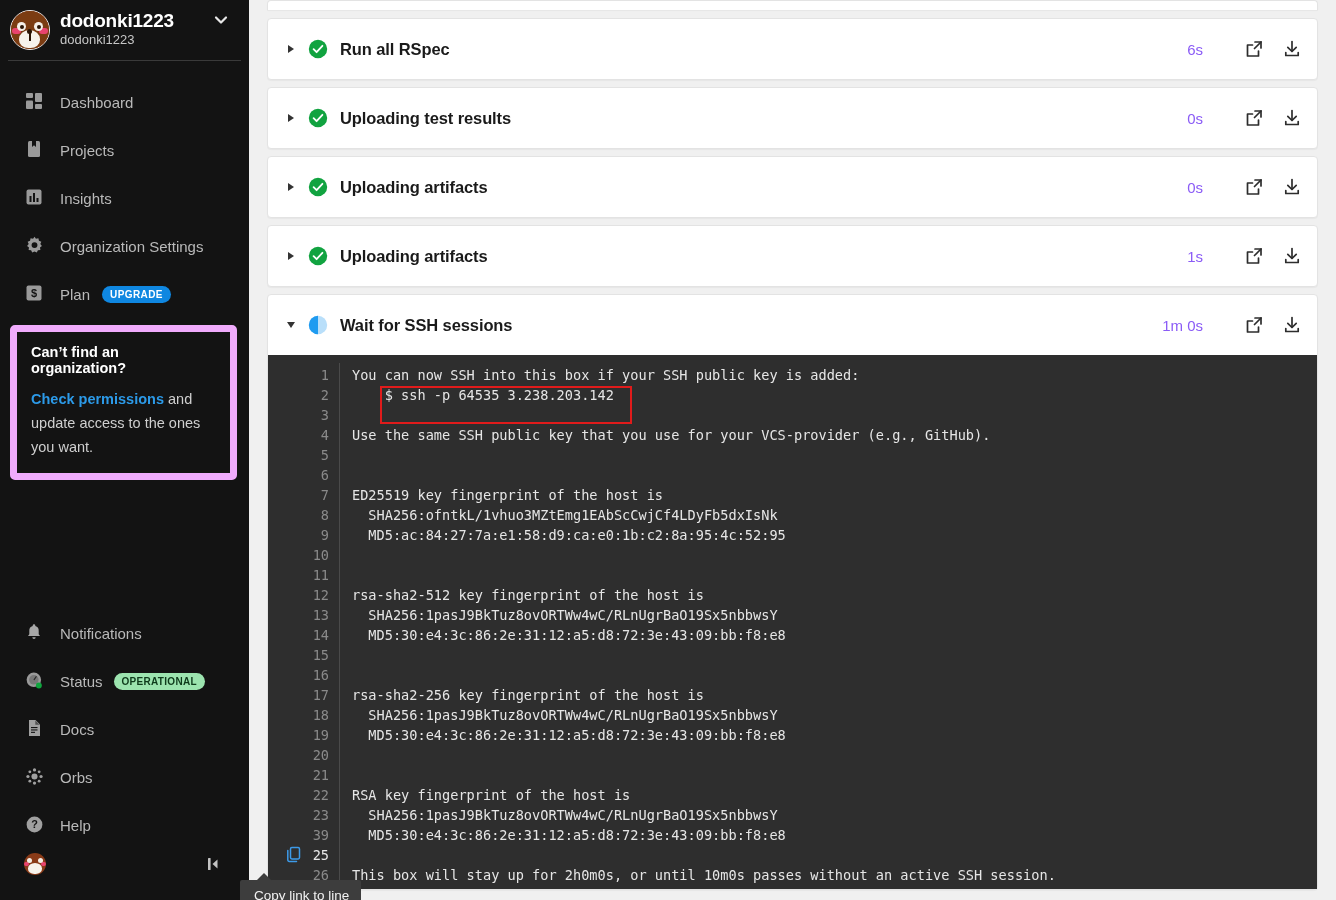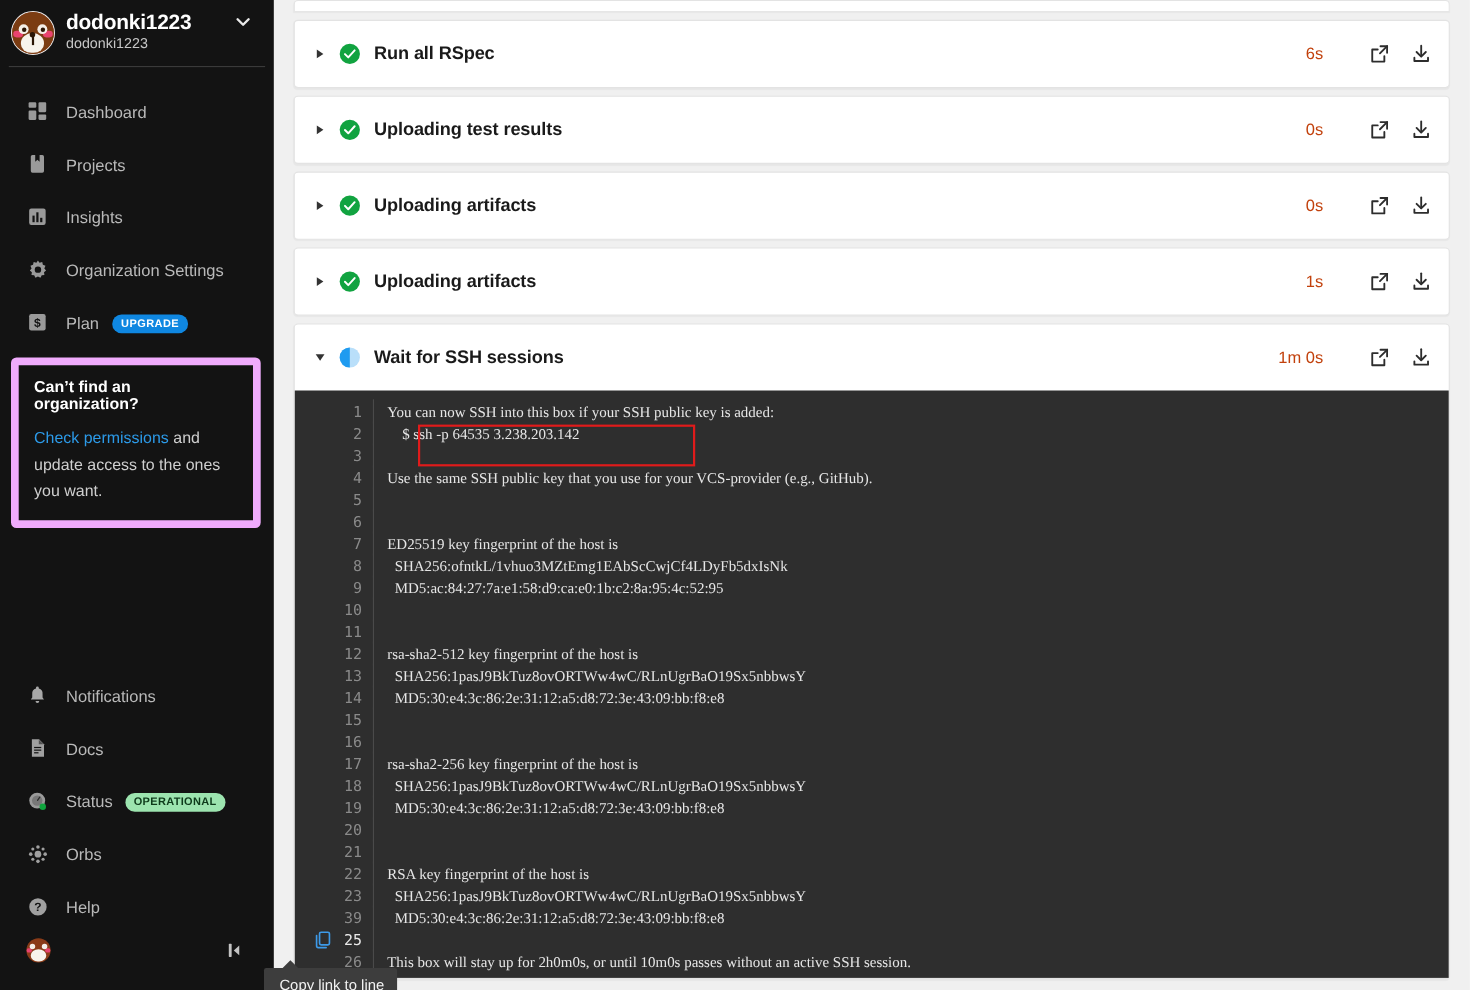--- a/index.html
+++ b/index.html
@@ -91,21 +91,21 @@
     padding: 3px 8px; border-radius: 9px;
   }
 
   .org-card {
     margin: 10px 12px 0 10px;
     border: 7px solid #f0abfc; border-radius: 5px;
     padding: 12px 14px 14px 14px;
   }
   .org-card-title { color: #fff; font-size: 14.5px; font-weight: bold; margin-bottom: 11px; }
   .org-card-body { color: #cfcfcf; font-size: 14.5px; line-height: 24px; }
-  .org-card-body a { color: #2c9ae8; text-decoration: none; font-weight: normal; }
+  .org-card-body a { color: #2c9ae8; text-decoration: none; font-weight: bold; }
 
   .nav-bottom { margin-top: auto; padding-bottom: 10px; }
   .badge-op {
     margin-left: 11px; background: #9ce4af; color: #0e3b1b;
     font-size: 10px; font-weight: bold; letter-spacing: 0.3px;
     padding: 3px 8px; border-radius: 9px;
   }
   .sb-footer {
     display:flex; align-items:center; justify-content:space-between;
     padding: 4px 22px 12px 24px;
@@ -147,21 +147,21 @@
     width: 10px; flex: 0 0 10px; margin-right: 12px;
     display:flex; align-items:center; justify-content:center;
   }
   .tri-right { width:0;height:0;border-left:6px solid #333;border-top:4.5px solid transparent;border-bottom:4.5px solid transparent; }
   .tri-down { width:0;height:0;border-top:6px solid #333;border-left:4.5px solid transparent;border-right:4.5px solid transparent; }
   .status-ico { width: 20px; height:20px; flex:0 0 20px; margin-right: 12px; }
   .step-name {
     font-size: 16.5px; font-weight: bold; color: #1a1a1a;
     flex: 1 1 auto; letter-spacing: -0.1px;
   }
-  .step-dur { font-size: 15px; color: #c2410c; margin-right: 24px; text-align: right; }
+  .step-dur { font-size: 15px; color: #8b5cf6; margin-right: 24px; text-align: right; }
   .act-ico { width: 22px; height: 22px; margin-left: 16px; cursor:pointer; }
 
   
   .terminal {
     background: #2e2e2e;
     font-family: "DejaVu Sans Mono", "Liberation Mono", monospace;
     font-size: 13.6px;
     line-height: 20px;
     position: relative;
     overflow: hidden;
@@ -175,21 +175,21 @@
   }
   .gutter::after {
     content:''; position: absolute; right: 0; top: -2px;
     width: 1px; height: 22px; background: #4a4a4a;
   }
   .tline.hot .gutter { color: #e8e8e8; }
   .copy-ico {
     position: absolute; left: 18px; top: 1px;
     width: 17px; height: 17px;
   }
-  .tcode { color: #e6e6e6; white-space: pre; padding-left: 12px; font-family: Liberation Serif, serif; }
+  .tcode { color: #e6e6e6; white-space: pre; padding-left: 12px; }
   .redbox {
     position: absolute;
     border: 2px solid #e01b1b;
     pointer-events: none;
   }
 
   
   .tooltip {
     position: absolute;
     background: #3d3d3d;
@@ -307,42 +307,42 @@
           <svg width="18" height="18" viewBox="0 0 18 18">
             <path fill="#a8a8a8" d="M9 1.2a1.3 1.3 0 0 1 1.3 1.3v.5A4.8 4.8 0 0 1 13.7 8v3.2l1.3 1.8H3l1.3-1.8V8a4.8 4.8 0 0 1 3.4-5v-.5A1.3 1.3 0 0 1 9 1.2z"></path>
             <path fill="#a8a8a8" d="M7.3 14.3h3.4a1.7 1.7 0 0 1-3.4 0z"></path>
           </svg>
         </span>
         <span class="nav-label">Notifications</span>
       </div>
 
       <div class="nav-item">
         <span class="ico">
+          <svg width="19" height="19" viewBox="0 0 20 20">
+            <circle cx="9.3" cy="9.3" r="7.6" fill="#9a9a9a"></circle>
+            <circle cx="9.3" cy="9.3" r="5" fill="#131313" opacity="0.25"></circle>
+            <rect x="8.8" y="4.5" width="1.2" height="5" rx="0.6" fill="#2b2b2b" transform="rotate(35 9.3 9.3)"></rect>
+            <circle cx="14.6" cy="15.2" r="3.1" fill="#10a53e"></circle>
+          </svg>
+        </span>
+        <span class="nav-label">Status</span>
+        <span class="badge-op">OPERATIONAL</span>
+      </div>
+
+      <div class="nav-item">
+        <span class="ico">
           <svg width="18" height="18" viewBox="0 0 18 18">
             <path fill="#a0a0a0" d="M4 1h6.5L15 5.5V17H4z"></path>
             <path fill="#131313" d="M10.3 1.4v4.3h4.3z" opacity="0.55"></path>
             <rect x="6" y="8" width="6.5" height="1.1" fill="#131313"></rect>
             <rect x="6" y="10.4" width="6.5" height="1.1" fill="#131313"></rect>
             <rect x="6" y="12.8" width="4" height="1.1" fill="#131313"></rect>
           </svg>
         </span>
         <span class="nav-label">Docs</span>
-      </div>
-
-      <div class="nav-item">
-        <span class="ico">
-          <svg width="19" height="19" viewBox="0 0 20 20">
-            <circle cx="9.3" cy="9.3" r="7.6" fill="#9a9a9a"></circle>
-            <circle cx="9.3" cy="9.3" r="5" fill="#131313" opacity="0.25"></circle>
-            <rect x="8.8" y="4.5" width="1.2" height="5" rx="0.6" fill="#2b2b2b" transform="rotate(35 9.3 9.3)"></rect>
-            <circle cx="14.6" cy="15.2" r="3.1" fill="#10a53e"></circle>
-          </svg>
-        </span>
-        <span class="nav-label">Status</span>
-        <span class="badge-op">OPERATIONAL</span>
       </div>
 
       <div class="nav-item">
         <span class="ico">
           <svg width="19" height="19" viewBox="0 0 20 20">
             <circle cx="10" cy="10" r="3.2" fill="#a0a0a0"></circle>
             <circle cx="10" cy="3.1" r="1.7" fill="#a0a0a0"></circle>
             <circle cx="10" cy="16.9" r="1.7" fill="#a0a0a0"></circle>
             <circle cx="3.1" cy="10" r="1.7" fill="#a0a0a0"></circle>
             <circle cx="16.9" cy="10" r="1.7" fill="#a0a0a0"></circle>

